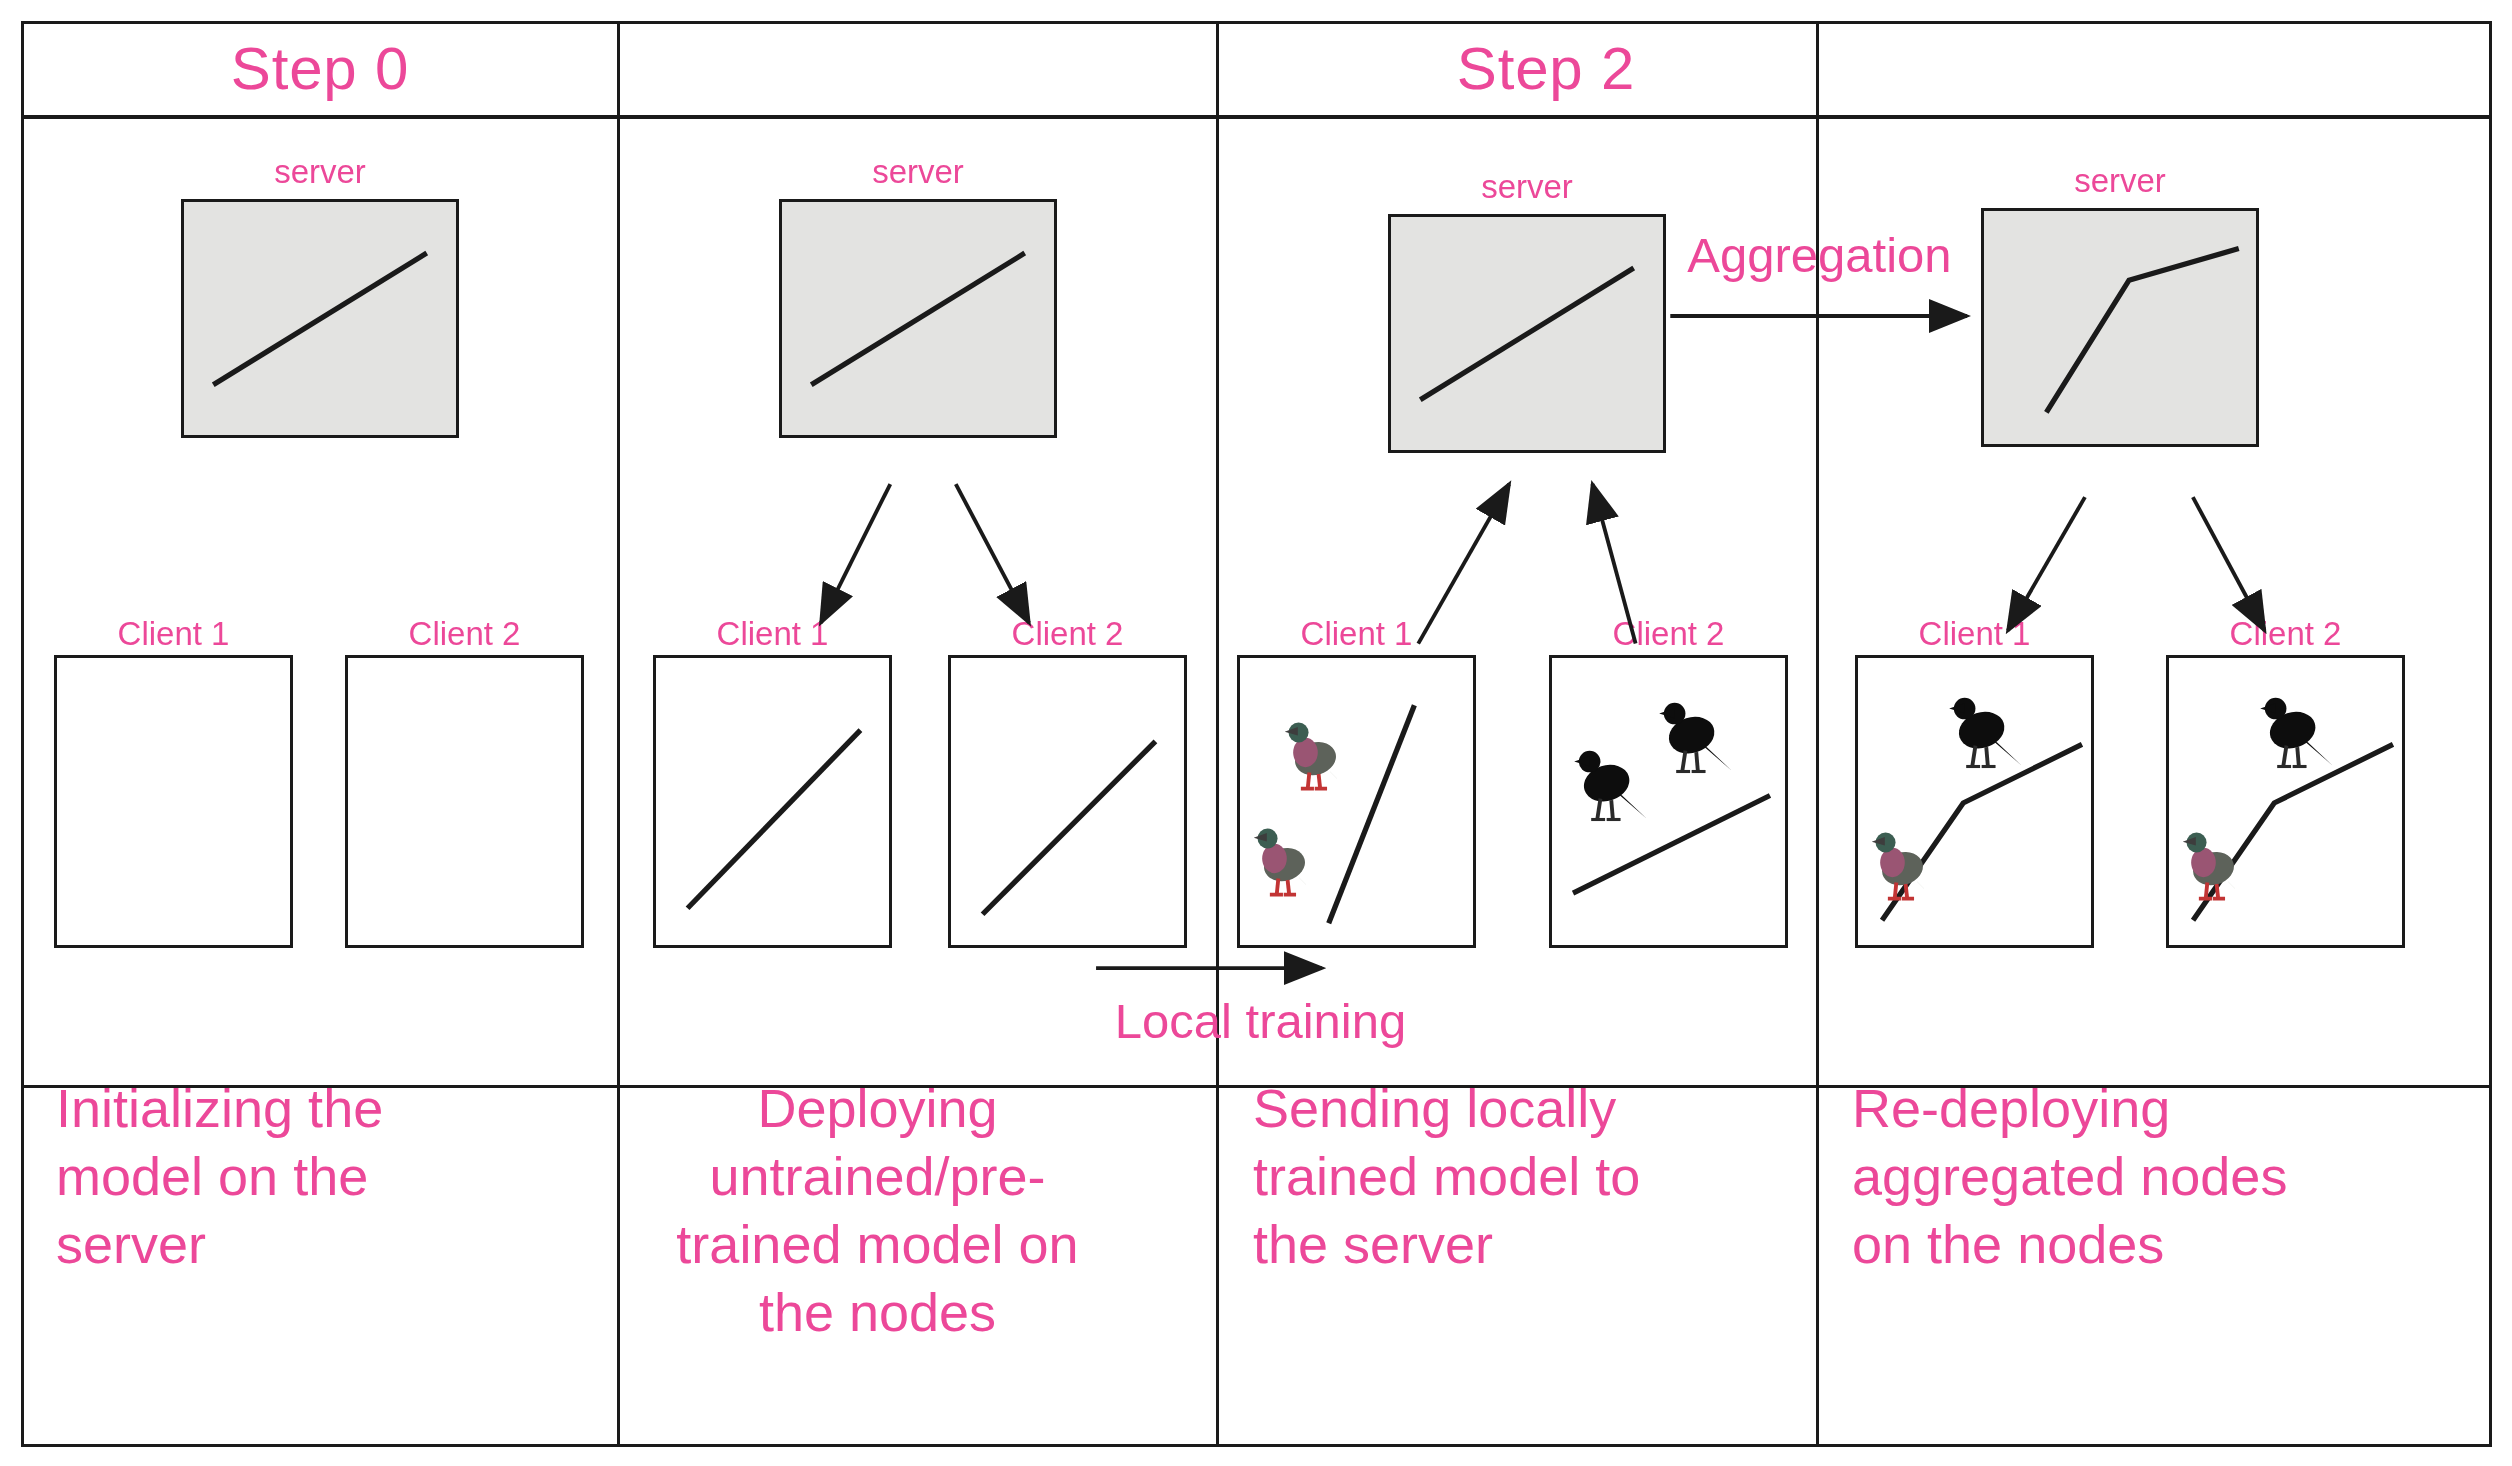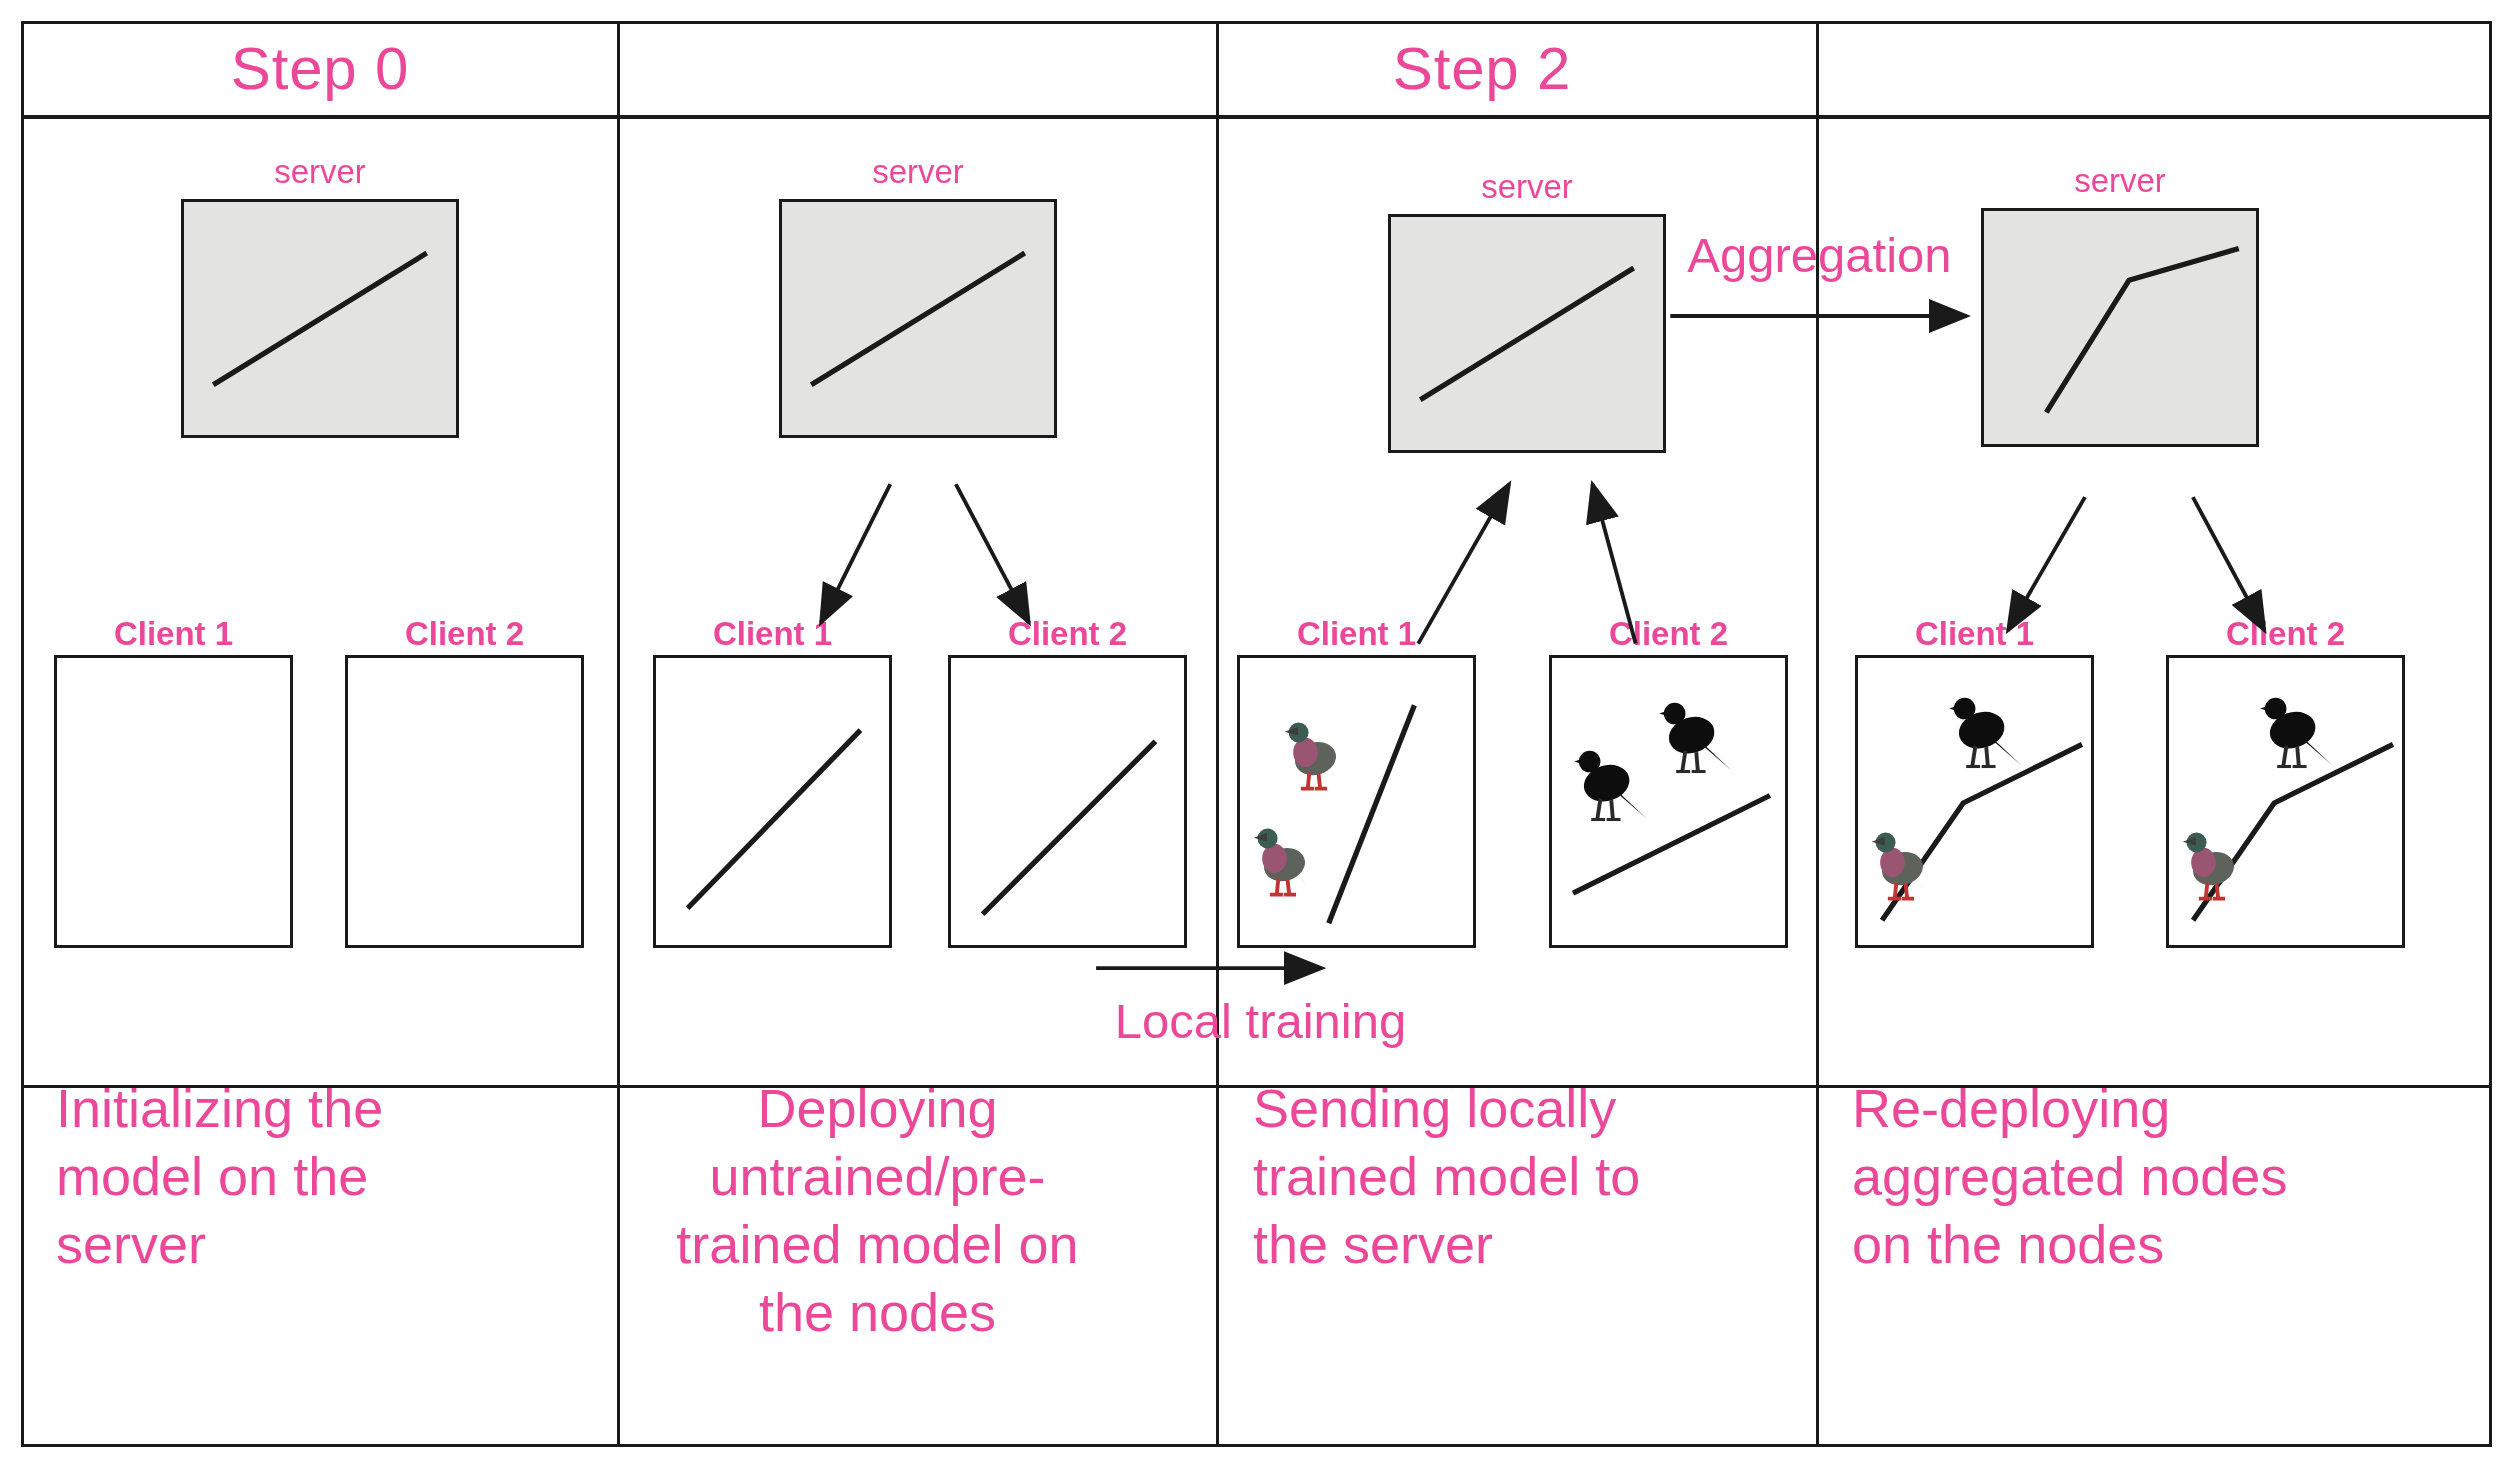--- a/index.html
+++ b/index.html
@@ -38,21 +38,21 @@
     background:var(--server-fill);
     border:3.9px solid var(--line);
     box-sizing:border-box;
   }
   .client-box{
     width:239px;height:293px;top:655px;
     background:var(--bg);
     border:3.9px solid var(--line);
     box-sizing:border-box;
   }
-  .client-label{top:615px;width:239px;font-weight:bold;}
+  .client-label{top:615px;width:239px;}
   .fill-svg{position:absolute;left:0;top:0;width:100%;height:100%;}
   .model-line{stroke:var(--line);stroke-width:7;fill:none;}
   .arrow-line{stroke:var(--line);stroke-width:5;fill:none;}
   .caption{
     font-size:54px;
     line-height:68px;
     top:1074px;
   }
   .annotation{
     font-size:49px;
@@ -93,21 +93,21 @@
 <div class="canvas">
 
   <div class="abs frame"></div>
   <div class="abs hline" style="left:21px;top:115px;width:2471px;height:3.9px;"></div>
   <div class="abs hline" style="left:21px;top:1085px;width:2471px;height:3.1px;"></div>
   <div class="abs vline" style="left:617px;"></div>
   <div class="abs vline" style="left:1216px;"></div>
   <div class="abs vline" style="left:1816px;"></div>
 
   <div class="abs step-header" style="left:21px;width:598px;">Step 0</div>
-  <div class="abs step-header" style="left:1182px;width:600px;">Step 2</div>
+  <div class="abs step-header" style="left:1246px;width:600px;">Step 2</div>
 
   <div class="abs small-label" style="left:181px;width:278px;top:153px;">server</div>
   <div class="abs server-box" style="left:181px;top:199px;">
     <svg class="fill-svg" viewBox="0 0 360 310">
       <line class="model-line" x1="38" y1="243" x2="322" y2="68"></line>
     </svg>
   </div>
   <div class="abs small-label client-label" style="left:54px;">Client 1</div>
   <div class="abs small-label client-label" style="left:345px;">Client 2</div>
   <div class="abs client-box" style="left:54px;"></div>

